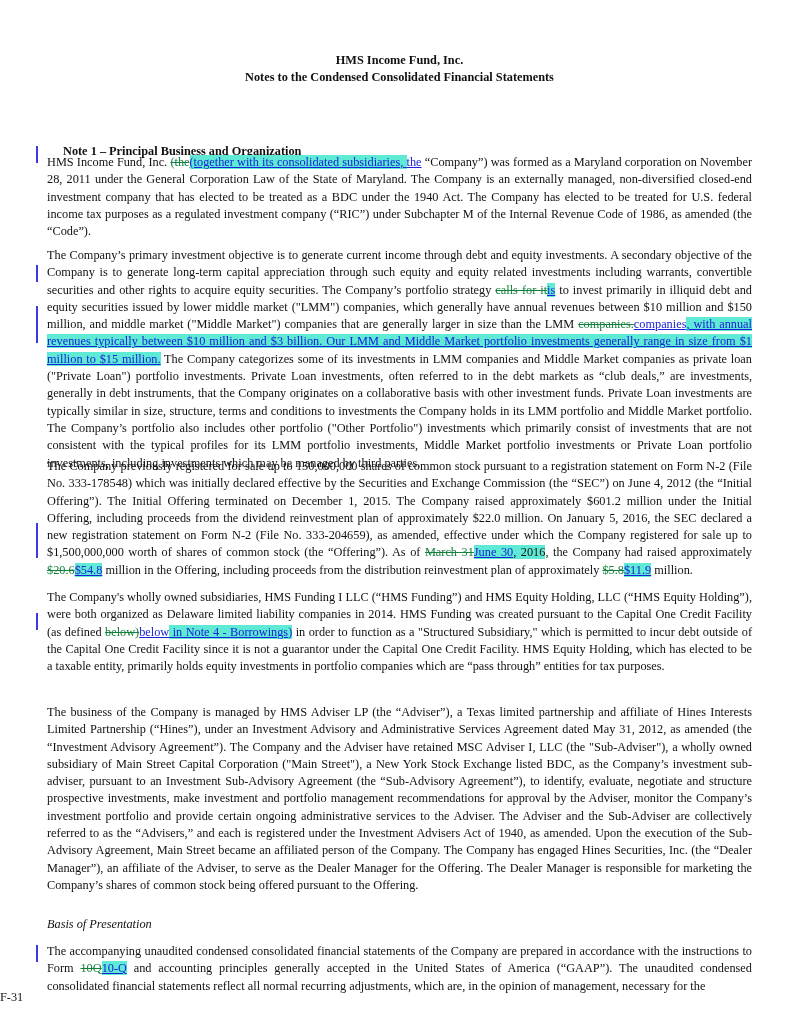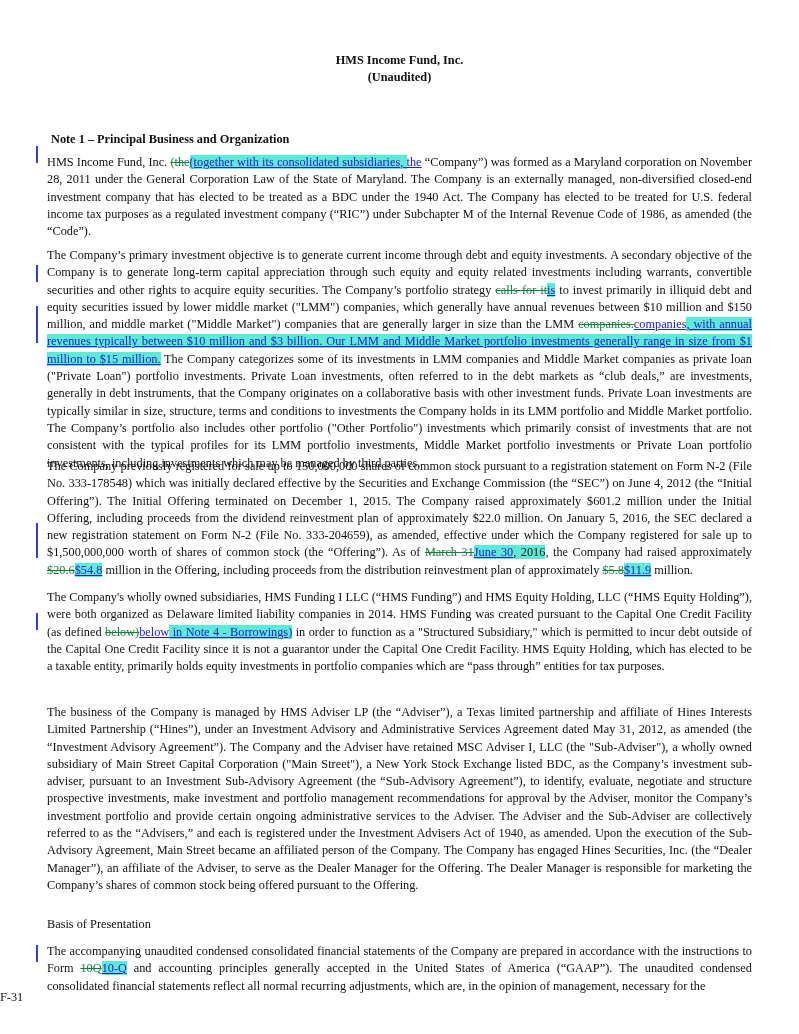--- a/index.html
+++ b/index.html
@@ -3,22 +3,22 @@
 <meta charset="utf-8">
 <style>
   html, body { margin: 0; padding: 0; background: #ffffff; }
   body {
     width: 799px; height: 1034px; position: relative; overflow: hidden;
     font-family: "Liberation Serif", "DejaVu Serif", serif;
     color: #111111;
   }
   .page { position: absolute; left: 47px; top: 52px; width: 705px; }
   .title { text-align: center; font-weight: bold; font-size: 12.3px; line-height: 17px; }
-  .note-heading { font-weight: bold; font-size: 12.3px; margin: 4px; position: absolute; left: 0; }
-  .subheading { font-size: 12.3px; margin: 0; position: absolute; left: 0; }
+  .note-heading { font-weight: bold; font-size: 12.3px; margin: 16px; position: absolute; left: 0; }
+  .subheading { font-style: italic; font-size: 12.3px; margin: 0; position: absolute; left: 0; }
   .para {
     position: absolute; left: 0; width: 705px;
     font-size: 12.3px; line-height: 17.3px; text-align: justify; margin: 0;
   }
   .del { color: #15803d; text-decoration: line-through; }
   .ins { color: #1a22d8; text-decoration: underline; }
   .hl { background: #5eead4; }
   .ins-it { }
   .change-bar { position: absolute; left: 36px; width: 2px; background: #3a3ae0; }
   .footer { position: absolute; left: 0; width: 799px; top: 990px; text-align: left; font-size: 12.3px; }
@@ -29,21 +29,21 @@
 <div class="change-bar" style="top:146px;height:17px;"></div>
 <div class="change-bar" style="top:265px;height:17px;"></div>
 <div class="change-bar" style="top:306px;height:37px;"></div>
 <div class="change-bar" style="top:523px;height:35px;"></div>
 <div class="change-bar" style="top:613px;height:17px;"></div>
 <div class="change-bar" style="top:945px;height:17px;"></div>
 
 <div class="page">
   <div class="title">
     <div>HMS Income Fund, Inc.</div>
-    <div>(Unaudited)</div>
+    <div>Notes to the Condensed Consolidated Financial Statements</div>
   </div>
 
   <p class="note-heading" style="top:76px;">Note 1 – Principal Business and Organization</p>
 
   <p class="para" style="top:102px;"><span>HMS Income Fund, Inc. </span><span class="del">(the</span><span class="ins hl">(together with its consolidated subsidiaries, </span><span class="ins">the</span><span> “Company”) was formed as a Maryland corporation on November 28, 2011 under the General Corporation Law of the State of Maryland. The Company is an externally managed, non-diversified closed-end investment company that has elected to be treated as a BDC under the 1940 Act. The Company has elected to be treated for U.S. federal income tax purposes as a regulated investment company (“RIC”) under Subchapter M of the Internal Revenue Code of 1986, as amended (the “Code”).</span></p>
 
   <p class="para" style="top:195px;"><span>The Company’s primary investment objective is to generate current income through debt and equity investments. A secondary objective of the Company is to generate long-term capital appreciation through such equity and equity related investments including warrants, convertible securities and other rights to acquire equity securities. The Company’s portfolio strategy </span><span class="del">calls for it</span><span class="ins hl">is</span><span> to invest primarily in illiquid debt and equity securities issued by lower middle market ("LMM") companies, which generally have annual revenues between $10 million and $150 million, and middle market ("Middle Market") companies that are generally larger in size than the LMM </span><span class="del">companies.</span><span class="ins">companies</span><span class="ins hl">, with annual revenues typically between $10 million and $3 billion.  Our LMM and Middle Market portfolio investments generally range in size from $1 million to $15 million.</span><span> The Company categorizes some of its investments in LMM companies and Middle Market companies as private loan ("Private Loan") portfolio investments. Private Loan investments, often referred to in the debt markets as “club deals,” are investments, generally in debt instruments, that the Company originates on a collaborative basis with other investment funds. Private Loan investments are typically similar in size, structure, terms and conditions to investments the Company holds in its LMM portfolio and Middle Market portfolio. The Company’s portfolio also includes other portfolio ("Other Portfolio") investments which primarily consist of investments that are not consistent with the typical profiles for its LMM portfolio investments, Middle Market portfolio investments or Private Loan portfolio investments, including investments which may be managed by third parties.</span></p>
 
   <p class="para" style="top:406px;"><span>The Company previously registered for sale up to 150,000,000 shares of common stock pursuant to a registration statement on Form N-2 (File No. 333-178548) which was initially declared effective by the Securities and Exchange Commission (the “SEC”) on June 4, 2012 (the “Initial Offering”). The Initial Offering terminated on December 1, 2015. The Company raised approximately $601.2 million under the Initial Offering, including proceeds from the dividend reinvestment plan of approximately $22.0 million. On January 5, 2016, the SEC declared a new registration statement on Form N-2 (File No. 333-204659), as amended, effective under which the Company registered for sale up to $1,500,000,000 worth of shares of common stock (the “Offering”). As of </span><span class="del">March 31</span><span class="ins hl">June 30</span><span class="hl">, 2016</span><span>, the Company had raised approximately </span><span class="del">$20.6</span><span class="ins hl">$54.8</span><span> million in the Offering, including proceeds from the distribution reinvestment plan of approximately </span><span class="del">$5.8</span><span class="ins hl">$11.9</span><span> million.</span></p>
 

